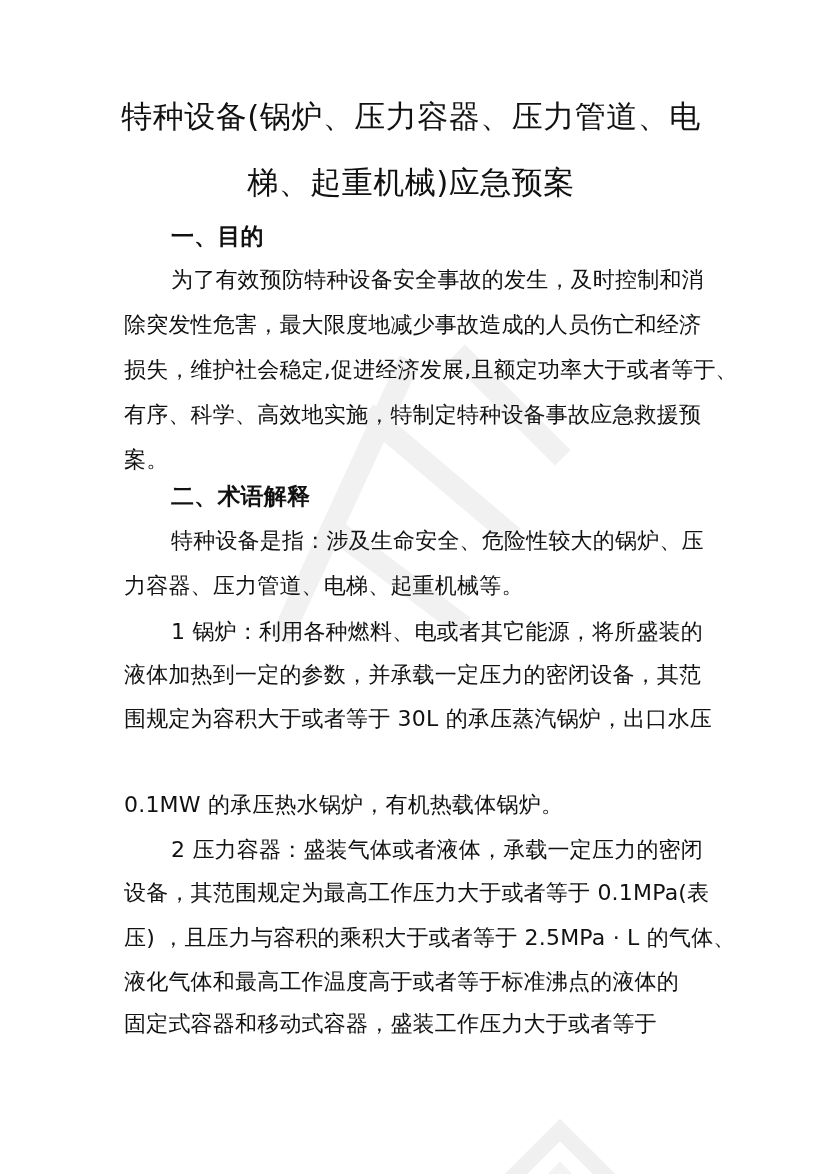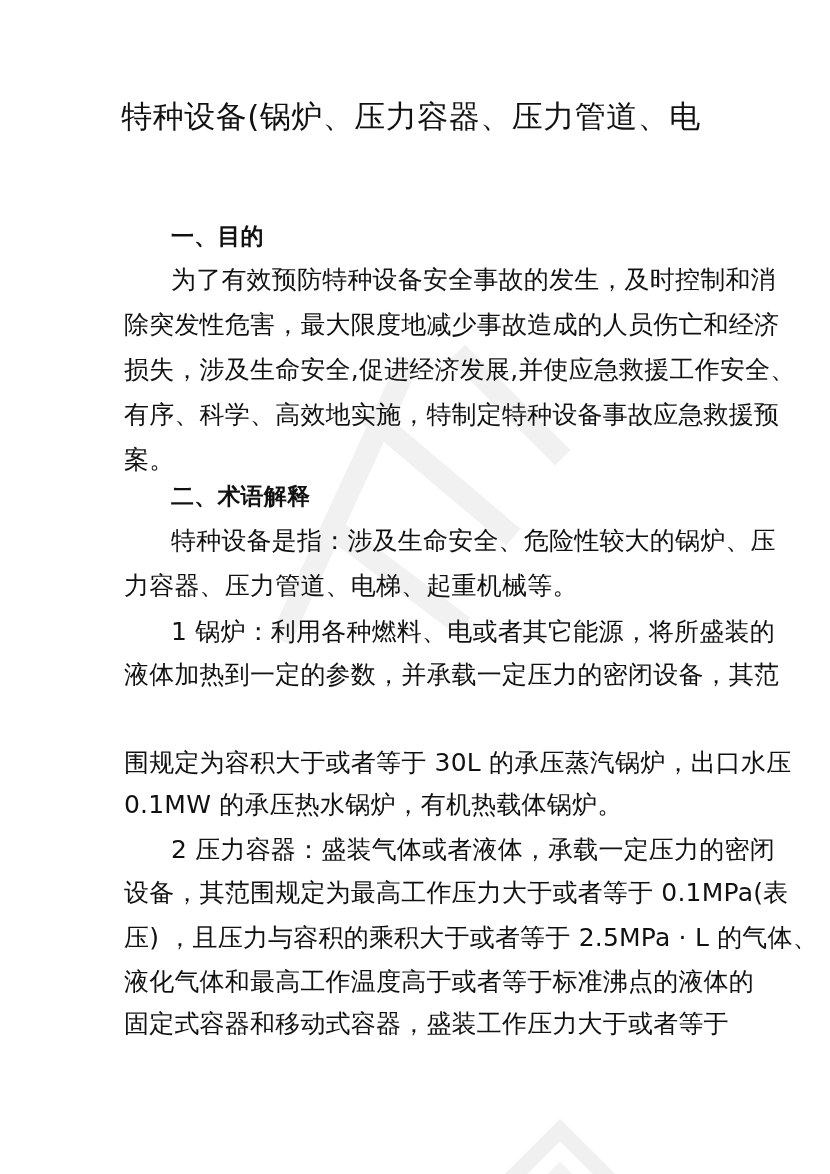--- a/index.html
+++ b/index.html
@@ -2,21 +2,21 @@
 <html><head>
 <meta charset="utf-8">
 <style>
   html, body { margin: 0; padding: 0; background: #ffffff; }
   body { width: 830px; height: 1174px; position: relative; overflow: hidden;
          font-family: "DejaVu Sans", "Liberation Sans", sans-serif; color: #111; }
   .page { position: absolute; left: 0; top: 0; width: 830px; height: 1174px; background: #fff; }
   .watermark { position: absolute; pointer-events: none; }
   .wm1 { left: 255px; top: 330px; width: 330px; height: 330px; }
   .wm2 { left: 420px; top: 1110px; width: 240px; height: 120px; }
-  .line { position: absolute; white-space: nowrap; font-size: 25px; line-height: 30px; letter-spacing: 0.2px; }
+  .line { position: absolute; white-space: nowrap; font-size: 22px; line-height: 30px; letter-spacing: 0.2px; }
   .title { font-size: 31px; line-height: 40px; left: 0; width: 822px; text-align: center; letter-spacing: 0.5px; }
   .heading { font-weight: bold; font-size: 23px; }
   .body-left { left: 124px; }
   .body-indent { left: 171px; }
 </style>
 </head>
 <body>
 
 <div class="page">
 
@@ -27,35 +27,36 @@
       <path d="M80 200 L200 290"></path>
       <path d="M210 30 L300 120"></path>
     </g>
   </svg>
   <svg class="watermark wm2" viewBox="0 0 240 120">
     <path d="M40 120 L140 20 L240 120" fill="none" stroke="#f0f0f0" stroke-width="16"></path>
     <path d="M80 120 L140 60 L200 120" fill="none" stroke="#f3f3f3" stroke-width="12"></path>
   </svg>
 
   <div class="line title" style="top:96px;">特种设备(锅炉、压力容器、压力管道、电</div>
+  <div class="line title" style="top:162px;">梯、起重机械)应急预案</div>
 
   <div class="line heading body-indent" style="top:221px;">一、目的</div>
   <div class="line body-indent" style="top:265px;">为了有效预防特种设备安全事故的发生，及时控制和消</div>
   <div class="line body-left" style="top:310px;">除突发性危害，最大限度地减少事故造成的人员伤亡和经济</div>
-  <div class="line body-left" style="top:355px;">损失，涉及生命安全,促进经济发展,并使应急救援工作安全、</div>
+  <div class="line body-left" style="top:355px;">损失，维护社会稳定,促进经济发展,且额定功率大于或者等于、</div>
   <div class="line body-left" style="top:400px;">有序、科学、高效地实施，特制定特种设备事故应急救援预</div>
   <div class="line body-left" style="top:445px;">案。</div>
 
   <div class="line heading body-indent" style="top:481px;">二、术语解释</div>
   <div class="line body-indent" style="top:526px;">特种设备是指：涉及生命安全、危险性较大的锅炉、压</div>
   <div class="line body-left" style="top:571px;">力容器、压力管道、电梯、起重机械等。</div>
 
   <div class="line body-indent" style="top:617px;">1 锅炉：利用各种燃料、电或者其它能源，将所盛装的</div>
   <div class="line body-left" style="top:660px;">液体加热到一定的参数，并承载一定压力的密闭设备，其范</div>
-  <div class="line body-left" style="top:704px;margin-top:44px;">围规定为容积大于或者等于 30L 的承压蒸汽锅炉，出口水压</div>
+  <div class="line body-left" style="top:704px;">围规定为容积大于或者等于 30L 的承压蒸汽锅炉，出口水压</div>
   <div class="line body-left" style="top:790px;text-align:center;">0.1MW 的承压热水锅炉，有机热载体锅炉。</div>
 
   <div class="line body-indent" style="top:835px;">2 压力容器：盛装气体或者液体，承载一定压力的密闭</div>
   <div class="line body-left" style="top:878px;">设备，其范围规定为最高工作压力大于或者等于 0.1MPa(表</div>
   <div class="line body-left" style="top:923px;">压) ，且压力与容积的乘积大于或者等于 2.5MPa · L 的气体、</div>
   <div class="line body-left" style="top:967px;">液化气体和最高工作温度高于或者等于标准沸点的液体的</div>
   <div class="line body-left" style="top:1009px;">固定式容器和移动式容器，盛装工作压力大于或者等于</div>
 
 </div>
 

